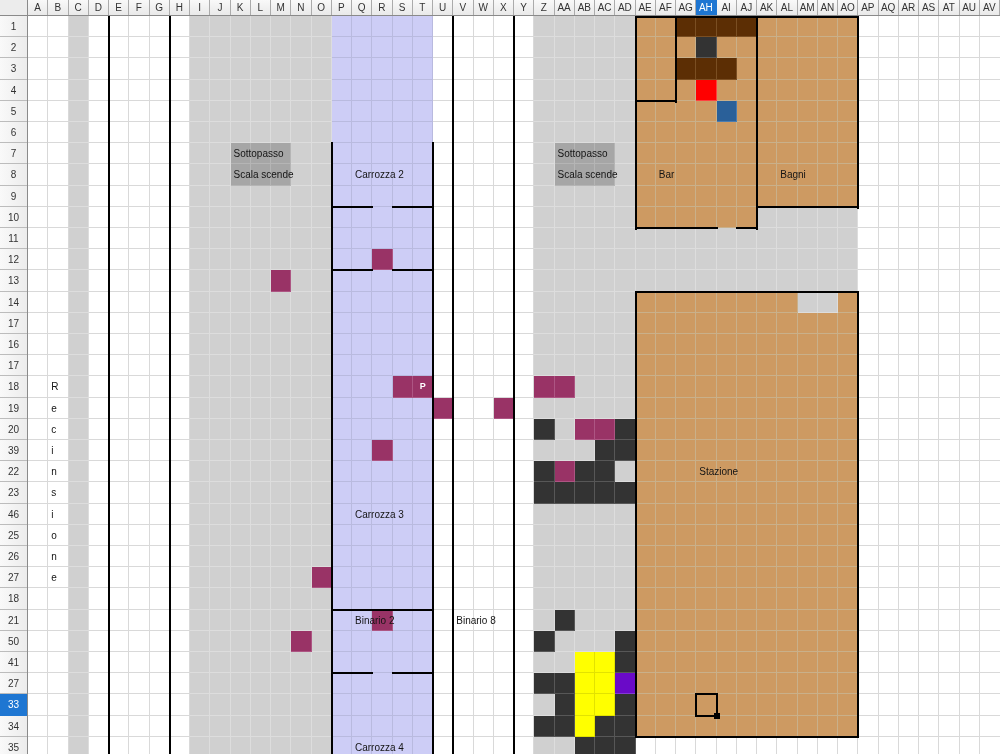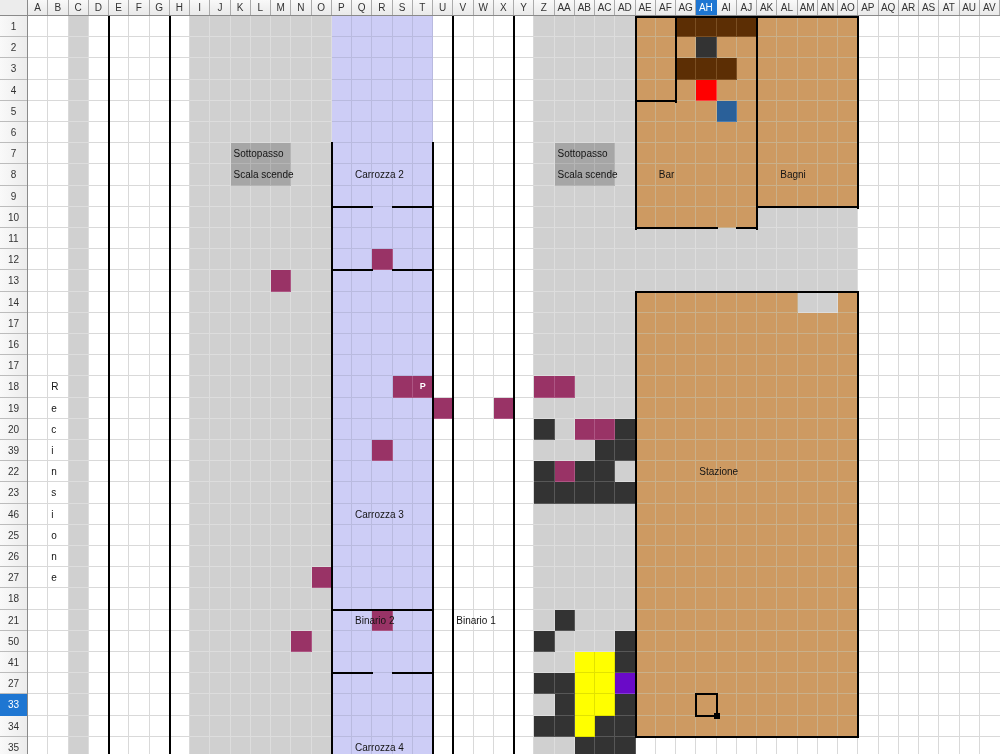--- a/index.html
+++ b/index.html
@@ -1310,21 +1310,21 @@
       <div class="lbl" style="left: 202.5px; top: 148.4px; height: 21.2px; line-height: 21.2px;">Scala scende</div>
       <div class="lbl" style="left: 526.5px; top: 127.2px; height: 21.2px; line-height: 21.2px;">Sottopasso</div>
       <div class="lbl" style="left: 526.5px; top: 148.4px; height: 21.2px; line-height: 21.2px;">Scala scende</div>
       <div class="lbl" style="left: 324px; top: 148.4px; height: 21.2px; line-height: 21.2px;">Carrozza 2</div>
       <div class="lbl" style="left: 627.75px; top: 148.4px; height: 21.2px; line-height: 21.2px;">Bar</div>
       <div class="lbl" style="left: 749.25px; top: 148.4px; height: 21.2px; line-height: 21.2px;">Bagni</div>
       <div class="lbl center bold small" style="left: 384.75px; top: 360.4px; height: 21.2px; line-height: 21.2px; width: 20.25px; color: rgb(255, 255, 255);">P</div>
       <div class="lbl" style="left: 668.25px; top: 445.2px; height: 21.2px; line-height: 21.2px;">Stazione</div>
       <div class="lbl" style="left: 324px; top: 487.6px; height: 21.2px; line-height: 21.2px;">Carrozza 3</div>
       <div class="lbl" style="left: 324px; top: 593.6px; height: 21.2px; line-height: 21.2px;">Binario 2</div>
-      <div class="lbl" style="left: 425.25px; top: 593.6px; height: 21.2px; line-height: 21.2px;">Binario 1</div>
+      <div class="lbl" style="left: 425.25px; top: 593.6px; height: 21.2px; line-height: 21.2px;">Binario 8</div>
       <div class="lbl" style="left: 324px; top: 720.8px; height: 21.2px; line-height: 21.2px;">Carrozza 4</div>
       <div class="lbl" style="left: 20.25px; top: 360.4px; height: 21.2px; line-height: 21.2px;">R</div>
       <div class="lbl" style="left: 20.25px; top: 381.6px; height: 21.2px; line-height: 21.2px;">e</div>
       <div class="lbl" style="left: 20.25px; top: 402.8px; height: 21.2px; line-height: 21.2px;">c</div>
       <div class="lbl" style="left: 20.25px; top: 424px; height: 21.2px; line-height: 21.2px;">i</div>
       <div class="lbl" style="left: 20.25px; top: 445.2px; height: 21.2px; line-height: 21.2px;">n</div>
       <div class="lbl" style="left: 20.25px; top: 466.4px; height: 21.2px; line-height: 21.2px;">s</div>
       <div class="lbl" style="left: 20.25px; top: 487.6px; height: 21.2px; line-height: 21.2px;">i</div>
       <div class="lbl" style="left: 20.25px; top: 508.8px; height: 21.2px; line-height: 21.2px;">o</div>
       <div class="lbl" style="left: 20.25px; top: 530px; height: 21.2px; line-height: 21.2px;">n</div>

